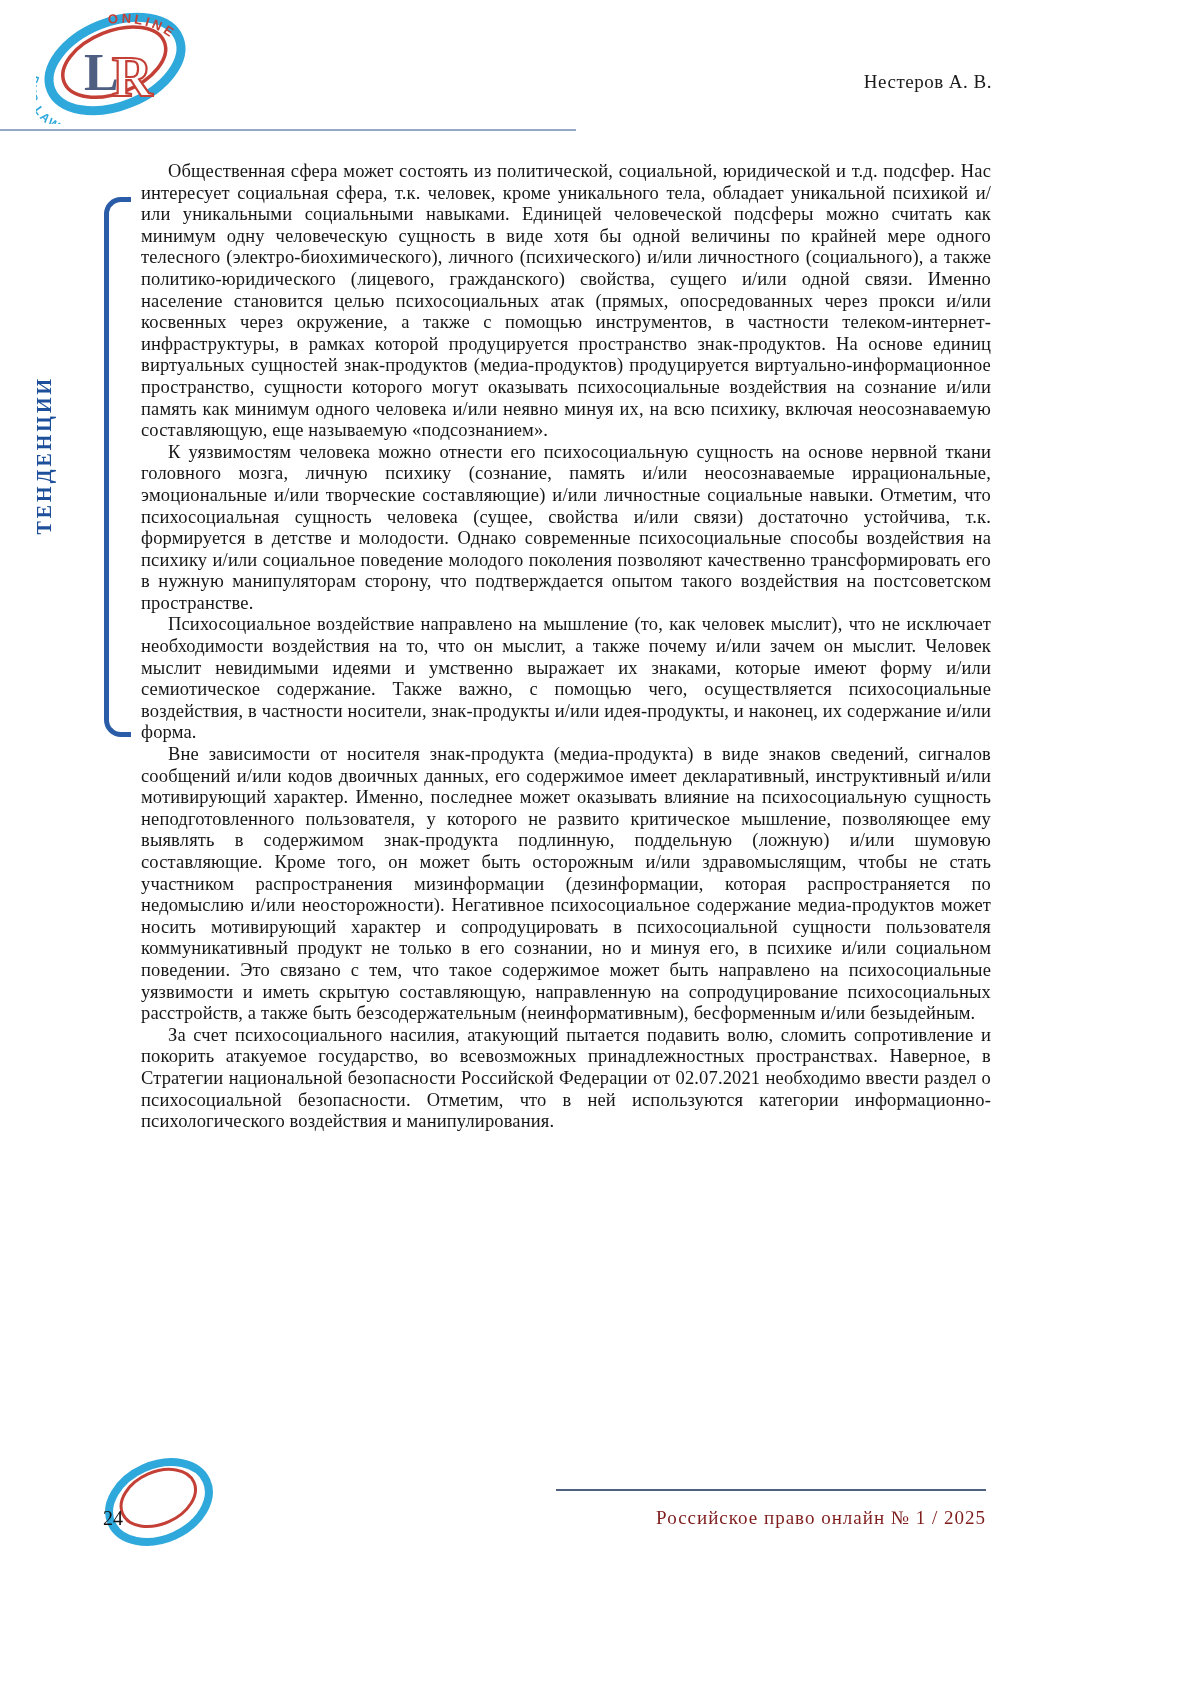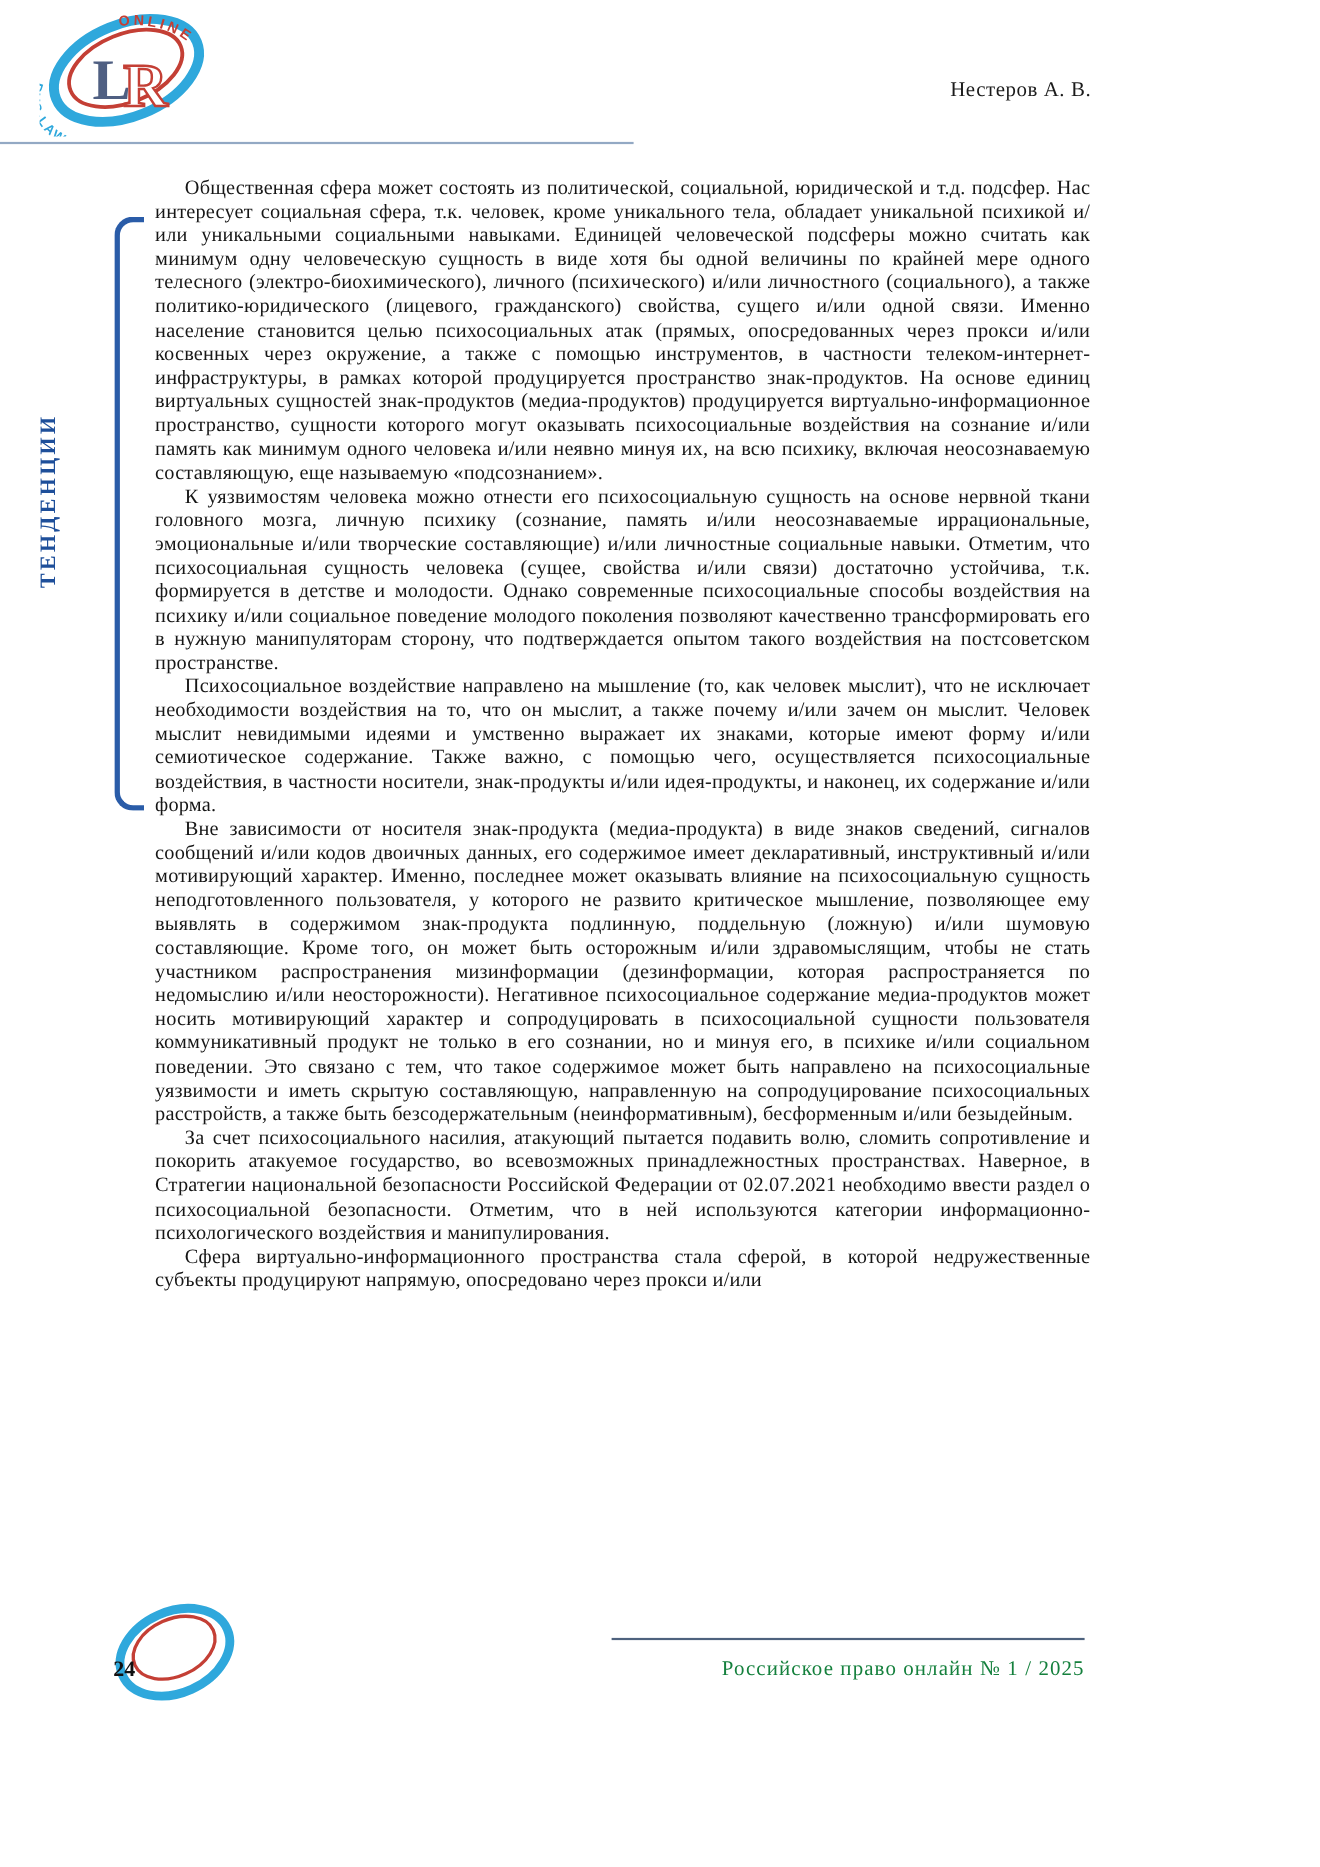--- a/index.html
+++ b/index.html
@@ -57,25 +57,25 @@
   }
 
   
   .footer-rule {
     position: absolute; left: 556px; top: 1489px;
     width: 430px; height: 2px; background: #4e627e;
   }
   .footer-swoosh { position: absolute; left: 100px; top: 1436px; z-index: 0; }
   .page-number {
     position: absolute; left: 103px; top: 1507px; z-index: 1;
-    font-size: 20px; font-weight: bold; color: #101010;
+    font-size: 20px; font-weight: normal; color: #101010;
   }
   .journal-title {
     position: absolute; right: 214px; top: 1507px;
-    font-size: 19px; letter-spacing: 1px; color: #15803d;
+    font-size: 19px; letter-spacing: 1px; color: #7f1d1d;
     white-space: nowrap;
   }
 </style>
 </head>
 <body>
 
 <div class="page">
 
   <svg class="logo" width="158" height="120" viewBox="0 0 158 120" aria-hidden="true">
     <defs>
@@ -101,21 +101,20 @@
 
   <div class="bracket"></div>
   <div class="section-label">ТЕНДЕНЦИИ</div>
 
   <main class="article">
     <p>Общественная сфера может состоять из политической, социальной, юридической и т.д. подсфер. Нас интересует социальная сфера, т.к. человек, кроме уникального тела, обладает уникальной психикой и/или уникальными социальными навыками. Единицей человеческой подсферы можно считать как минимум одну человеческую сущность в виде хотя бы одной величины по крайней мере одного телесного (электро-биохимического), личного (психического) и/или личностного (социального), а также политико-юридического (лицевого, гражданского) свойства, сущего и/или одной связи. Именно население становится целью психосоциальных атак (прямых, опосредованных через прокси и/или косвенных через окружение, а также с помощью инструментов, в частности телеком-интернет-инфраструктуры, в рамках которой продуцируется пространство знак-продуктов. На основе единиц виртуальных сущностей знак-продуктов (медиа-продуктов) продуцируется виртуально-информационное пространство, сущности которого могут оказывать психосоциальные воздействия на сознание и/или память как минимум одного человека и/или неявно минуя их, на всю психику, включая неосознаваемую составляющую, еще называемую «подсознанием».</p>
     <p>К уязвимостям человека можно отнести его психосоциальную сущность на основе нервной ткани головного мозга, личную психику (сознание, память и/или неосознаваемые иррациональные, эмоциональные и/или творческие составляющие) и/или личностные социальные навыки. Отметим, что психосоциальная сущность человека (сущее, свойства и/или связи) достаточно устойчива, т.к. формируется в детстве и молодости. Однако современные психосоциальные способы воздействия на психику и/или социальное поведение молодого поколения позволяют качественно трансформировать его в нужную манипуляторам сторону, что подтверждается опытом такого воздействия на постсоветском пространстве.</p>
     <p>Психосоциальное воздействие направлено на мышление (то, как человек мыслит), что не исключает необходимости воздействия на то, что он мыслит, а также почему и/или зачем он мыслит. Человек мыслит невидимыми идеями и умственно выражает их знаками, которые имеют форму и/или семиотическое содержание. Также важно, с помощью чего, осуществляется психосоциальные воздействия, в частности носители, знак-продукты и/или идея-продукты, и наконец, их содержание и/или форма.</p>
     <p>Вне зависимости от носителя знак-продукта (медиа-продукта) в виде знаков сведений, сигналов сообщений и/или кодов двоичных данных, его содержимое имеет декларативный, инструктивный и/или мотивирующий характер. Именно, последнее может оказывать влияние на психосоциальную сущность неподготовленного пользователя, у которого не развито критическое мышление, позволяющее ему выявлять в содержимом знак-продукта подлинную, поддельную (ложную) и/или шумовую составляющие. Кроме того, он может быть осторожным и/или здравомыслящим, чтобы не стать участником распространения мизинформации (дезинформации, которая распространяется по недомыслию и/или неосторожности). Негативное психосоциальное содержание медиа-продуктов может носить мотивирующий характер и сопродуцировать в психосоциальной сущности пользователя коммуникативный продукт не только в его сознании, но и минуя его, в психике и/или социальном поведении. Это связано с тем, что такое содержимое может быть направлено на психосоциальные уязвимости и иметь скрытую составляющую, направленную на сопродуцирование психосоциальных расстройств, а также быть безсодержательным (неинформативным), бесформенным и/или безыдейным.</p>
     <p>За счет психосоциального насилия, атакующий пытается подавить волю, сломить сопротивление и покорить атакуемое государство, во всевозможных принадлежностных пространствах. Наверное, в Стратегии национальной безопасности Российской Федерации от 02.07.2021 необходимо ввести раздел о психосоциальной безопасности. Отметим, что в ней используются категории информационно-психологического воздействия и манипулирования.</p>
-    <p>Сфера виртуально-информационного пространства стала сферой, в которой недружественные субъекты продуцируют напрямую, опосредовано через прокси и/или</p>
   </main>
 
   <svg class="footer-swoosh" width="118" height="132" viewBox="0 0 118 132" aria-hidden="true">
     <g transform="rotate(-24 59 66)">
       <ellipse cx="59" cy="66" rx="52" ry="37" fill="none" stroke="#2FA8DC" stroke-width="8"></ellipse>
       <ellipse cx="60" cy="62" rx="39" ry="26" fill="none" stroke="#C43F35" stroke-width="3"></ellipse>
     </g>
   </svg>
 
   <div class="footer-rule"></div>

